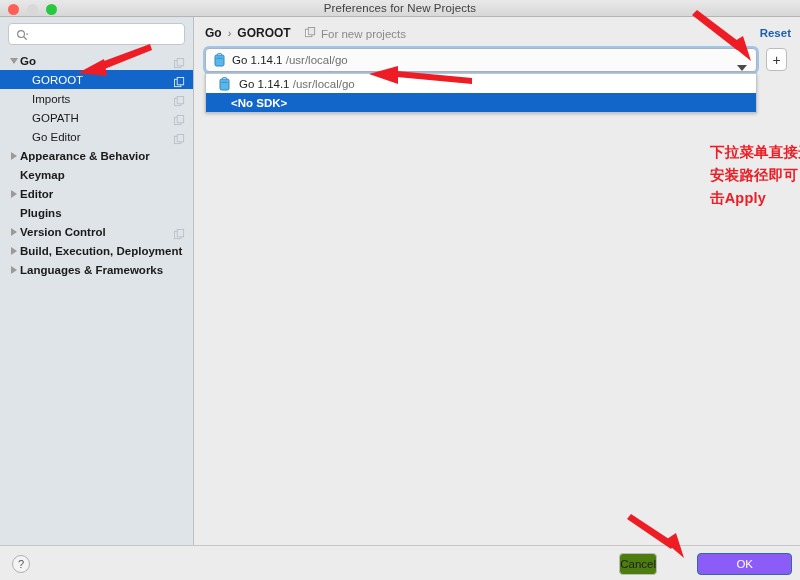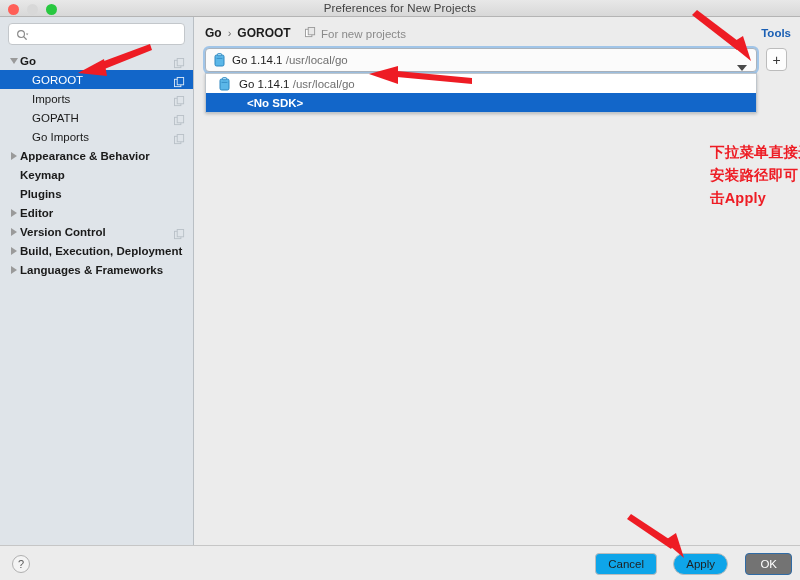--- a/index.html
+++ b/index.html
@@ -112,50 +112,50 @@
     background:#fff; border:1px solid #bfc6cc;
     box-shadow:0 1px 3px rgba(0,0,0,.22);
   }
   .opt {
     display:flex; align-items:center; height:19px; padding-left:13px;
     font-size:11.5px; color:#1c1c1c; cursor:default;
   }
   .opt .sdk-icon { margin-left:0; }
   .opt .opt-text { margin-left:9px; white-space:nowrap; }
   .opt .path { color:#6f6f6f; }
-  .opt.sel { background:#1266c9; color:#fff; font-weight:bold; padding-left:32px; }
+  .opt.sel { background:#1266c9; color:#fff; font-weight:bold; padding-left:16px; }
 
   
   .annotation {
     position:absolute; left:515px; top:124px; width:268px;
     font-size:14.5px; font-weight:bold; line-height:23px;
     color:#ee1c24; letter-spacing:.2px;
   }
 
   
   .bottombar {
     position:absolute; left:0; top:545px; width:800px; height:35px;
     background:#ececec; border-top:1px solid #c6c6c6;
   }
   .help-btn {
     position:absolute; left:12px; top:9px; width:18px; height:18px;
     border:1px solid #b0b0b0; border-radius:50%; background:#f4f4f4;
     font-size:11px; color:#595959; text-align:center; line-height:16px; cursor:pointer;
   }
   .btn {
     position:absolute; top:7px; height:22px;
-    border:1px solid #bcbcbc; border-radius:4px; background:#0ea5e9;
+    border:1px solid #bcbcbc; border-radius:4px; background:#4d7c0f;
     font-family:"Liberation Sans", sans-serif; font-size:11.5px; color:#1f1f1f;
-    cursor:pointer; padding:0 12px;
+    cursor:pointer; padding:0 0;
   }
   .btn.cancel { right:143px; }
   .btn.apply  { right:72px;border-radius:11px; }
   .btn.ok {
-    right:8px; background:#737373; border-color:#2f6ba5; color:#fff;
-    padding:0 14px;
+    right:8px; background:#8b5cf6; border-color:#2f6ba5; color:#fff;
+    padding:0 38px;
   }
 
   
   .arrows { position:absolute; left:0; top:0; width:800px; height:580px; pointer-events:none; }
 </style>
 </head>
 <body>
 
 <div class="window">
 
@@ -209,49 +209,49 @@
             </svg></span>
         </div>
         <div class="row indent">
           <span class="row-label">GOPATH</span>
           <span class="copy-icon"><svg viewBox="0 0 12 12" width="11" height="11">
               <rect x="0.5" y="2.5" width="7" height="8" fill="#dfe4e9" stroke="#9aa4ad" stroke-width="1"></rect>
               <rect x="3.5" y="0.5" width="7" height="8" fill="#dfe4e9" stroke="#9aa4ad" stroke-width="1"></rect>
             </svg></span>
         </div>
         <div class="row indent">
-          <span class="row-label">Go Imports</span>
+          <span class="row-label">Go Editor</span>
           <span class="copy-icon"><svg viewBox="0 0 12 12" width="11" height="11">
               <rect x="0.5" y="2.5" width="7" height="8" fill="#dfe4e9" stroke="#9aa4ad" stroke-width="1"></rect>
               <rect x="3.5" y="0.5" width="7" height="8" fill="#dfe4e9" stroke="#9aa4ad" stroke-width="1"></rect>
             </svg></span>
         </div>
         <div class="row bold">
           <span class="twisty">
             <svg viewBox="0 0 6 8" width="6" height="8">
               <polygon points="0,0 6,4 0,8" fill="#9a9a9a"></polygon>
             </svg>
           </span>
           <span class="row-label">Appearance &amp; Behavior</span>
         </div>
         <div class="row bold">
           <span class="twisty"></span>
           <span class="row-label">Keymap</span>
         </div>
         <div class="row bold">
+          <span class="twisty">
+            <svg viewBox="0 0 6 8" width="6" height="8">
+              <polygon points="0,0 6,4 0,8" fill="#9a9a9a"></polygon>
+            </svg>
+          </span>
+          <span class="row-label">Editor</span>
+        </div>
+        <div class="row bold">
           <span class="twisty"></span>
           <span class="row-label">Plugins</span>
-        </div>
-        <div class="row bold">
-          <span class="twisty">
-            <svg viewBox="0 0 6 8" width="6" height="8">
-              <polygon points="0,0 6,4 0,8" fill="#9a9a9a"></polygon>
-            </svg>
-          </span>
-          <span class="row-label">Editor</span>
         </div>
         <div class="row bold">
           <span class="twisty">
             <svg viewBox="0 0 6 8" width="6" height="8">
               <polygon points="0,0 6,4 0,8" fill="#9a9a9a"></polygon>
             </svg>
           </span>
           <span class="row-label">Version Control</span>
           <span class="copy-icon"><svg viewBox="0 0 12 12" width="11" height="11">
               <rect x="0.5" y="2.5" width="7" height="8" fill="#dfe4e9" stroke="#9aa4ad" stroke-width="1"></rect>
@@ -288,21 +288,21 @@
     <div class="scope">
       <span>
         <svg viewBox="0 0 12 12" width="11" height="11">
           <rect x="0.5" y="2.5" width="7" height="8" fill="#fff" stroke="#9a9a9a" stroke-width="1"></rect>
           <rect x="3.5" y="0.5" width="7" height="8" fill="#e8e8e8" stroke="#9a9a9a" stroke-width="1"></rect>
         </svg>
       </span>
       <span>For new projects</span>
     </div>
 
-    <div class="reset-link">Tools</div>
+    <div class="reset-link">Reset</div>
 
     <div class="combo-row">
       <div class="combo">
         <span class="sdk-icon">
           <svg viewBox="0 0 11 14" width="11" height="14">
             <rect x="1" y="2" width="9" height="11" rx="1.6" fill="#5bb7e8" stroke="#2e87c0" stroke-width="1"></rect>
             <rect x="3.6" y="0.5" width="3.8" height="2.2" rx="0.6" fill="#a9ddf5" stroke="#2e87c0" stroke-width=".8"></rect>
             <line x1="2.6" y1="5.4" x2="8.4" y2="5.4" stroke="#2e87c0" stroke-width=".8"></line>
           </svg>
         </span>

